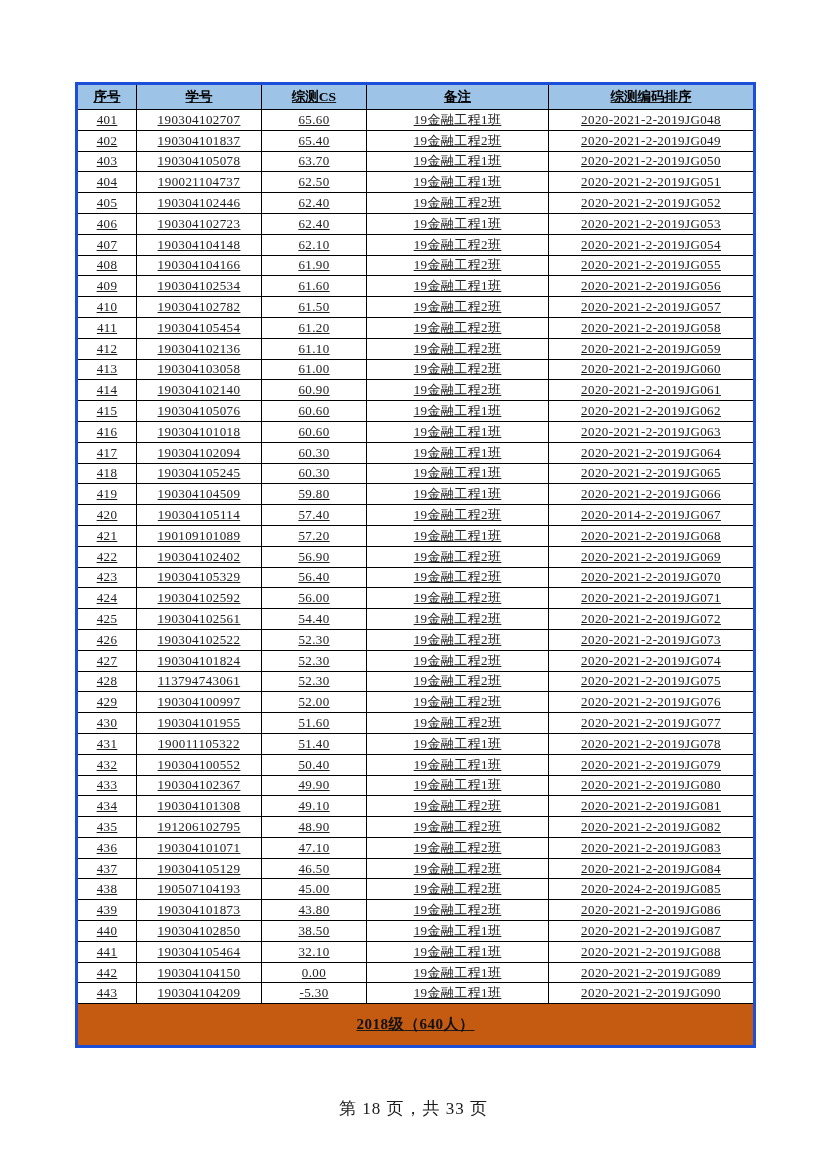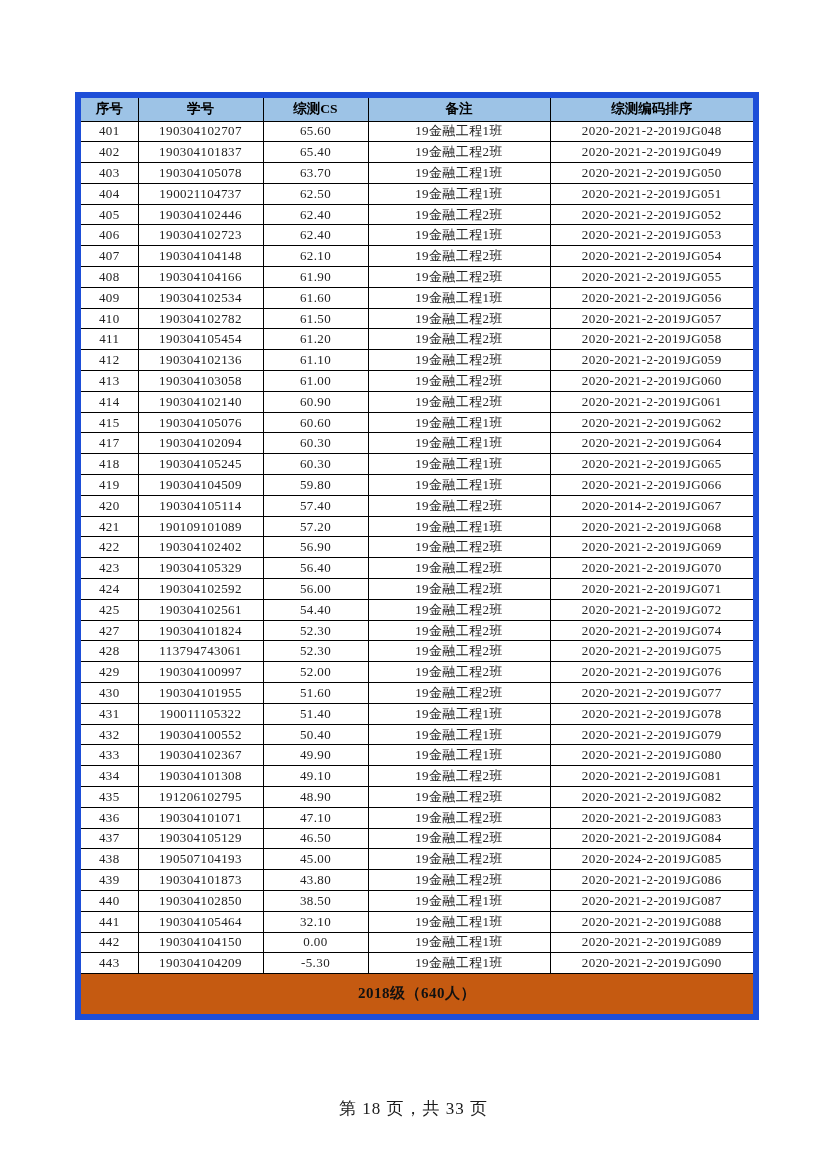--- a/index.html
+++ b/index.html
@@ -11,25 +11,26 @@
     position: relative;
   }
   .page {
     position: relative;
     width: 827px; height: 1169px;
     background: #ffffff;
     overflow: hidden;
   }
   table.score-table {
     position: absolute;
-    left: 75px; top: 92px;
+    left: 75px; top: 82px;
     width: 678px;
     border-collapse: collapse;
     table-layout: fixed;
-    border: 6px solid #1d4ed8;
+    border: 3px solid #1d4ed8;
+    text-decoration: underline;
   }
   th, td {
     border: 1px solid #000;
     text-align: center;
     vertical-align: middle;
     overflow: hidden;
     white-space: nowrap;
     padding: 0;
   }
   thead th {
@@ -184,20 +185,27 @@
           <td>2020-2021-2-2019JG061</td>
         </tr>
         <tr>
           <td>415</td>
           <td>190304105076</td>
           <td>60.60</td>
           <td>19金融工程1班</td>
           <td>2020-2021-2-2019JG062</td>
         </tr>
         <tr>
+          <td>416</td>
+          <td>190304101018</td>
+          <td>60.60</td>
+          <td>19金融工程1班</td>
+          <td>2020-2021-2-2019JG063</td>
+        </tr>
+        <tr>
           <td>417</td>
           <td>190304102094</td>
           <td>60.30</td>
           <td>19金融工程1班</td>
           <td>2020-2021-2-2019JG064</td>
         </tr>
         <tr>
           <td>418</td>
           <td>190304105245</td>
           <td>60.30</td>
@@ -245,20 +253,27 @@
           <td>56.00</td>
           <td>19金融工程2班</td>
           <td>2020-2021-2-2019JG071</td>
         </tr>
         <tr>
           <td>425</td>
           <td>190304102561</td>
           <td>54.40</td>
           <td>19金融工程2班</td>
           <td>2020-2021-2-2019JG072</td>
+        </tr>
+        <tr>
+          <td>426</td>
+          <td>190304102522</td>
+          <td>52.30</td>
+          <td>19金融工程2班</td>
+          <td>2020-2021-2-2019JG073</td>
         </tr>
         <tr>
           <td>427</td>
           <td>190304101824</td>
           <td>52.30</td>
           <td>19金融工程2班</td>
           <td>2020-2021-2-2019JG074</td>
         </tr>
         <tr>
           <td>428</td>

